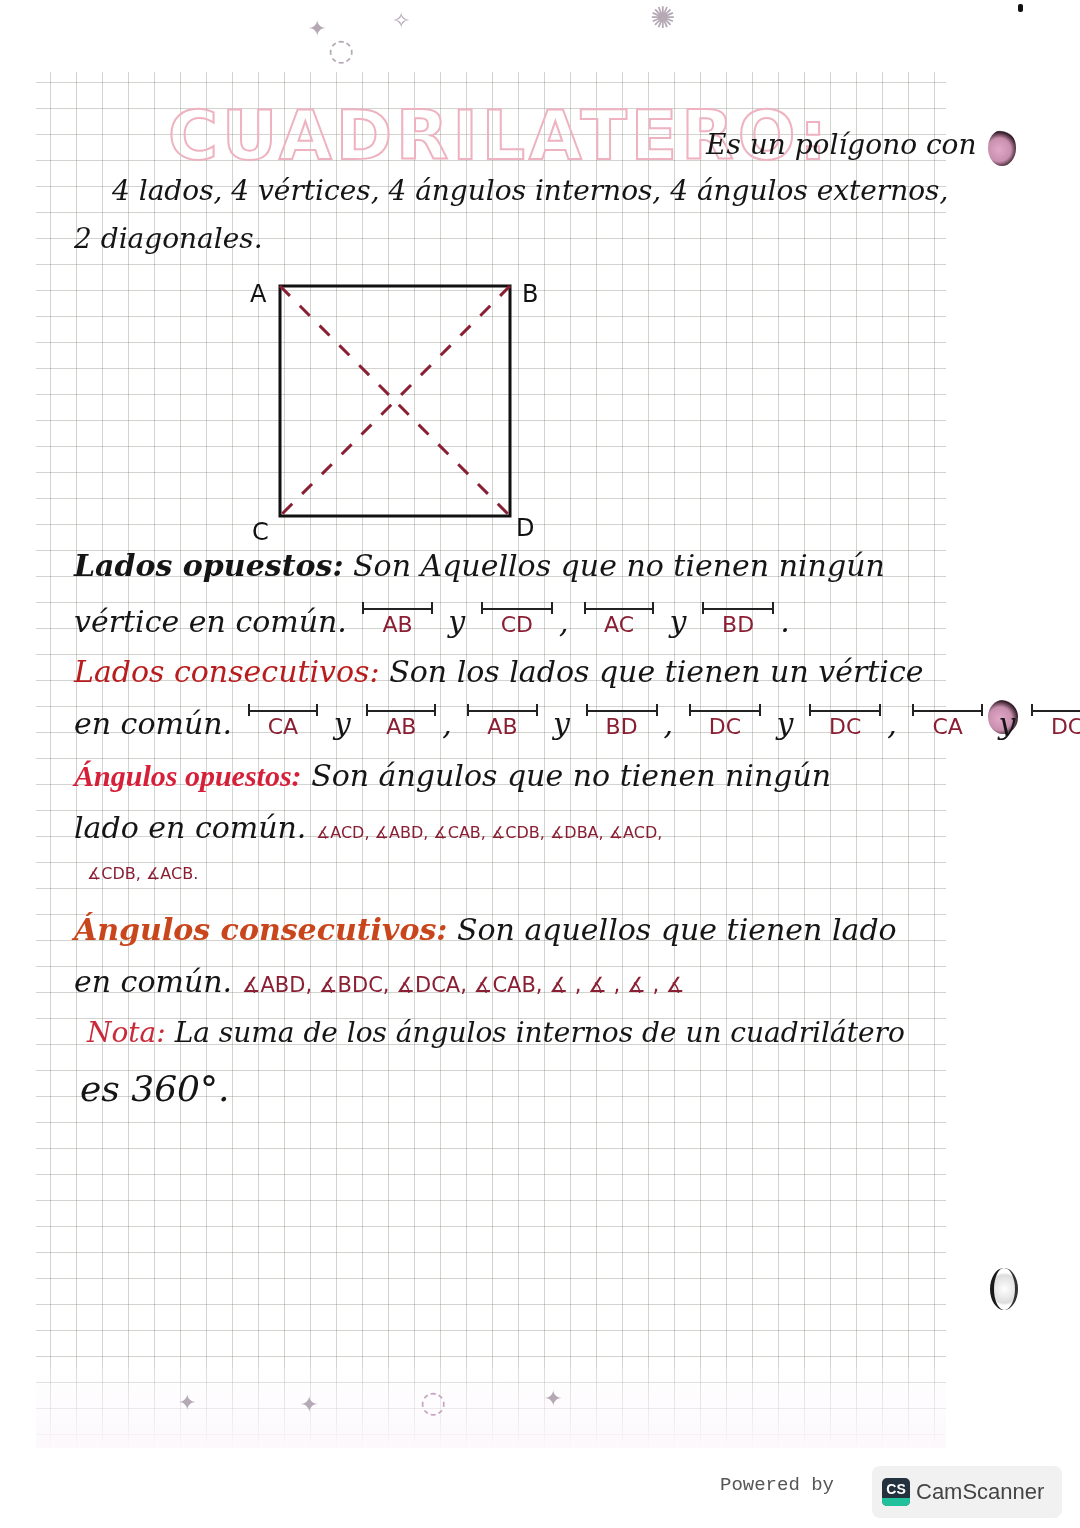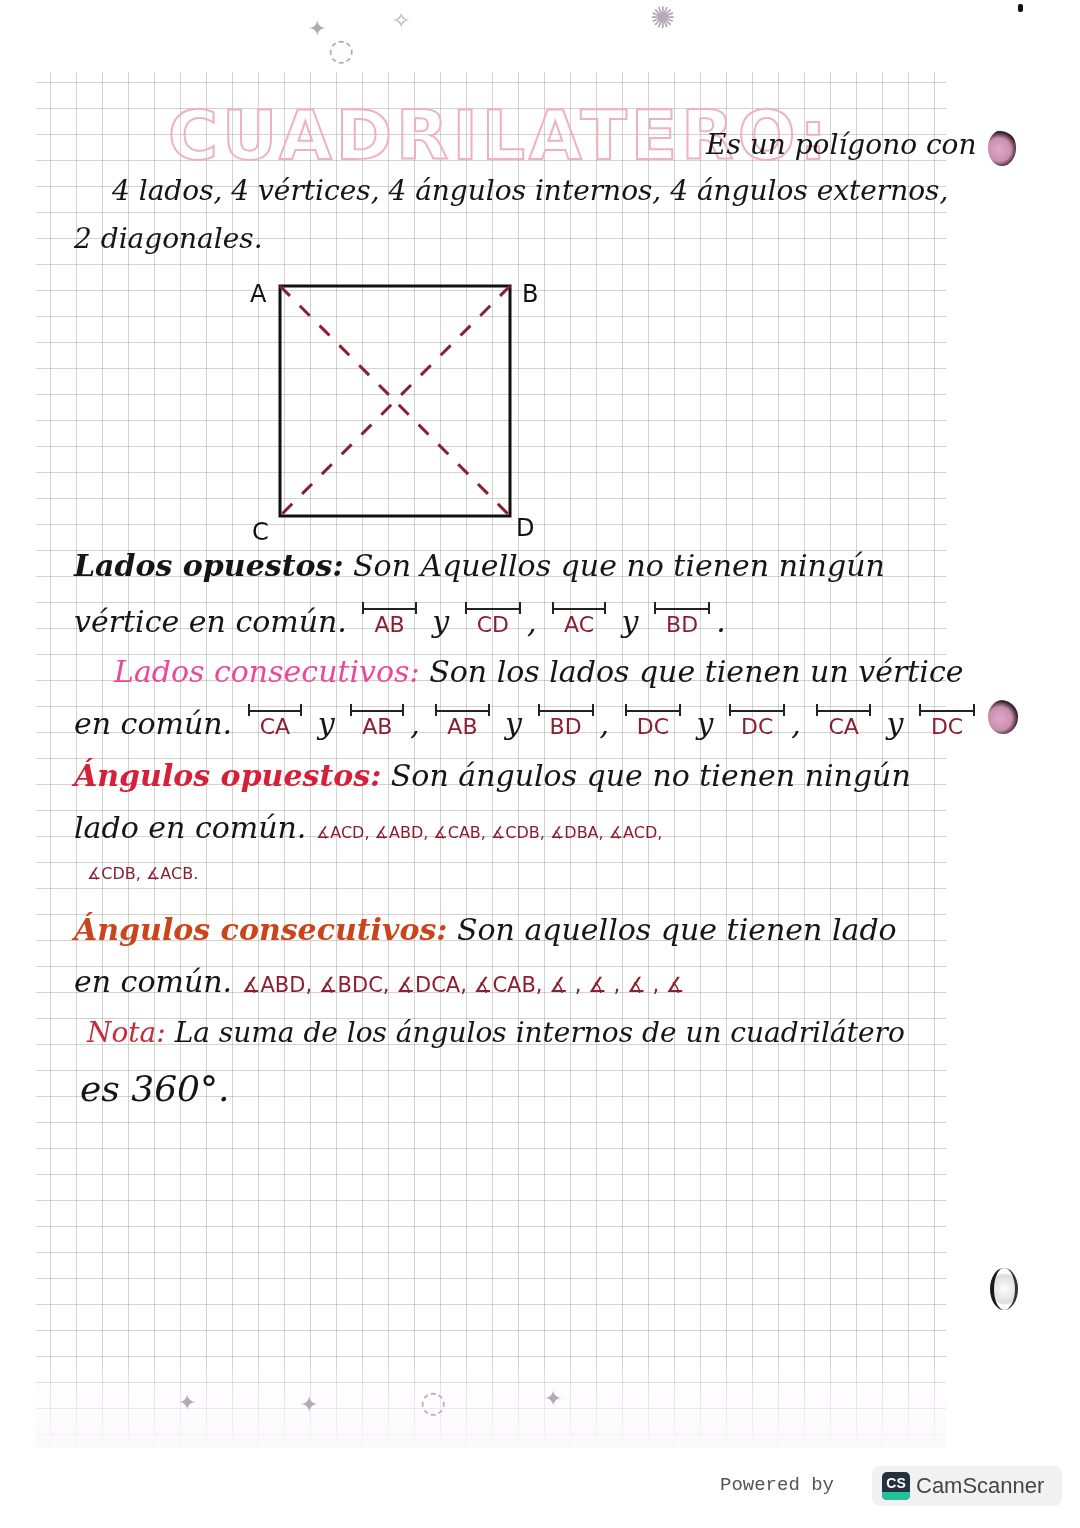--- a/index.html
+++ b/index.html
@@ -33,44 +33,44 @@
   }
 
   .hand { position: absolute; white-space: nowrap; font-family: "DejaVu Serif", serif; font-style: italic; }
   .title {
     position: absolute; left: 168px; top: 96px;
     font-family: "DejaVu Sans", sans-serif; font-size: 68px; letter-spacing: 4px;
     color: transparent; -webkit-text-stroke: 2px #eeb2c0; font-weight: bold;
   }
   .t-black { color: #151515; font-size: 30px; }
   .red { color: #c92a3a; }
-  .red-bold { color: #d61f38; font-weight: bold; font-style: italic; }
+  .red-bold { color: #d61f38; font-weight: bold; font-style: italic; font-family: Liberation Serif, serif; }
   .orange-bold { color: #c9461c; font-weight: bold; }
-  .faint-pink { color: #ec4899; margin-left: 40px; }
+  .faint-pink { color: #b91c1c; }
   .maroon { color: #8a1f33; font-style: normal; font-family: "DejaVu Sans", sans-serif; font-size: 16px; }
   .seg {
-    display: inline-block; position: relative; margin: 0 6px; padding: 0 12px;
+    display: inline-block; position: relative; margin: 0 6px; padding: 0 20px;
     color: #8a1f33; font-style: normal; font-family: "DejaVu Sans", sans-serif; font-size: 22px;
   }
   .seg::before {
     content: ""; position: absolute; left: 0; right: 0; top: -4px; border-top: 2px solid #222;
   }
   .seg::after {
     content: ""; position: absolute; left: 0; right: 0; top: -10px; height: 12px;
     border-left: 2px solid #222; border-right: 2px solid #222;
   }
 
   .diagram { position: absolute; left: 240px; top: 278px; width: 320px; height: 270px; }
 
   .footer-powered {
     position: absolute; left: 720px; top: 1474px; font-family: Liberation Mono, monospace;
     font-size: 19px; color: #555;
   }
   .cs-badge {
-    position: absolute; left: 872px; top: 1466px; width: 190px; height: 40px; border-radius: 8px;
+    position: absolute; left: 872px; top: 1466px; width: 190px; height: 52px; border-radius: 8px;
     background: #f1f1f1; display: flex; align-items: center; padding-left: 10px;
   }
   .cs-logo {
     width: 28px; height: 28px; border-radius: 5px; background: #243240; position: relative; overflow: hidden;
     color: #fff; font-family: "Liberation Sans", sans-serif; font-weight: bold; font-size: 14px;
     display: flex; align-items: flex-start; justify-content: center; padding-top: 3px;
   }
   .cs-logo::after {
     content: ""; position: absolute; left: 0; right: 0; bottom: 0; height: 8px; background: #21c29b;
   }

